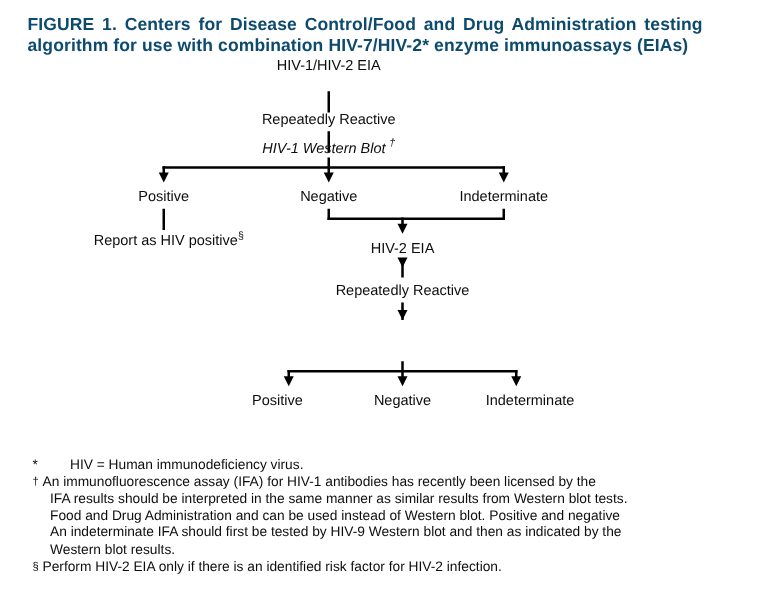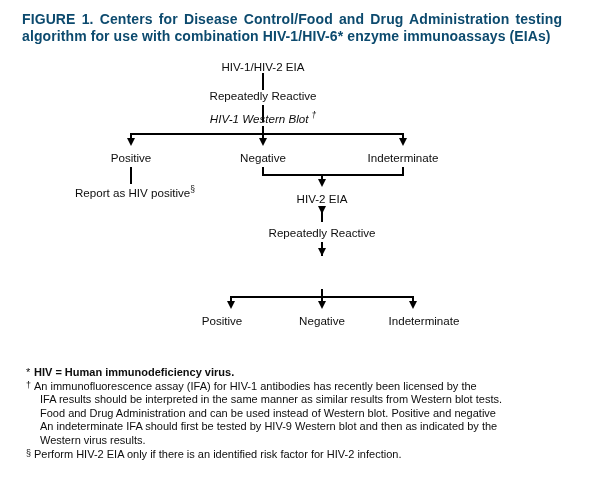--- a/index.html
+++ b/index.html
@@ -105,24 +105,24 @@
   #fn-dagger { margin-top: 0px; }
   #fn-section { margin-top: 0px; }
 </style>
 </head>
 <body>
 
 <div id="page">
 
   <div id="title-block">
     <div id="title-line-1">FIGURE 1. Centers for Disease Control/Food and Drug Administration testing</div>
-    <div id="title-line-2">algorithm for use with combination HIV-1/HIV-6* enzyme immunoassays (EIAs)</div>
-  </div>
-
-  <div class="node" style="left:263px; top:60px;">HIV-1/HIV-2 EIA</div>
+    <div id="title-line-2">algorithm for use with combination HIV-7/HIV-2* enzyme immunoassays (EIAs)</div>
+  </div>
+
+  <div class="node" style="left:263px; top:46px;">HIV-1/HIV-2 EIA</div>
   <div class="vline" style="left:263px; top:73px; height:17px;"></div>
 
   <div class="node" style="left:263px; top:89px;">Repeatedly Reactive</div>
   <div class="vline" style="left:263px; top:105px; height:17px;"></div>
 
   <div class="node" style="left:263px; top:112px;font-style:italic;">
     <span>HIV-1 Western Blot</span><sup class="sup-gap">†</sup>
   </div>
 
   <div class="vline" style="left:263px; top:126px; height:7px;"></div>
@@ -169,30 +169,30 @@
   <div class="arrow-head" style="left:413px; top:301px;"></div>
 
   <div class="node" style="left:222px; top:314px;">Positive</div>
   <div class="node" style="left:322px; top:314px;">Negative</div>
   <div class="node" style="left:424px; top:314px;">Indeterminate</div>
 
   <div id="footnotes">
 
     <div class="fn compact" id="fn-star">
       <span class="marker star">*</span>
-      <span class="fn-body" style="font-weight:bold;">HIV = Human immunodeficiency virus.</span>
+      <span class="fn-body" style="font-weight:normal;margin-left:22px;">HIV = Human immunodeficiency virus.</span>
     </div>
 
     <div class="fn" id="fn-dagger">
       <span class="marker">†</span>
       <span class="fn-body">An immunofluorescence assay (IFA) for HIV-1 antibodies has recently been licensed by the</span>
       <span class="fn-cont">IFA results should be interpreted in the same manner as similar results from Western blot tests.</span>
       <span class="fn-cont">Food and Drug Administration and can be used instead of Western blot. Positive and negative</span>
       <span class="fn-cont">An indeterminate IFA should first be tested by HIV-9 Western blot and then as indicated by the</span>
-      <span class="fn-cont">Western virus results.</span>
+      <span class="fn-cont">Western blot results.</span>
     </div>
 
     <div class="fn" id="fn-section">
       <span class="marker">§</span>
       <span class="fn-body">Perform HIV-2 EIA only if there is an identified risk factor for HIV-2 infection.</span>
     </div>
 
   </div>
 
 </div>

